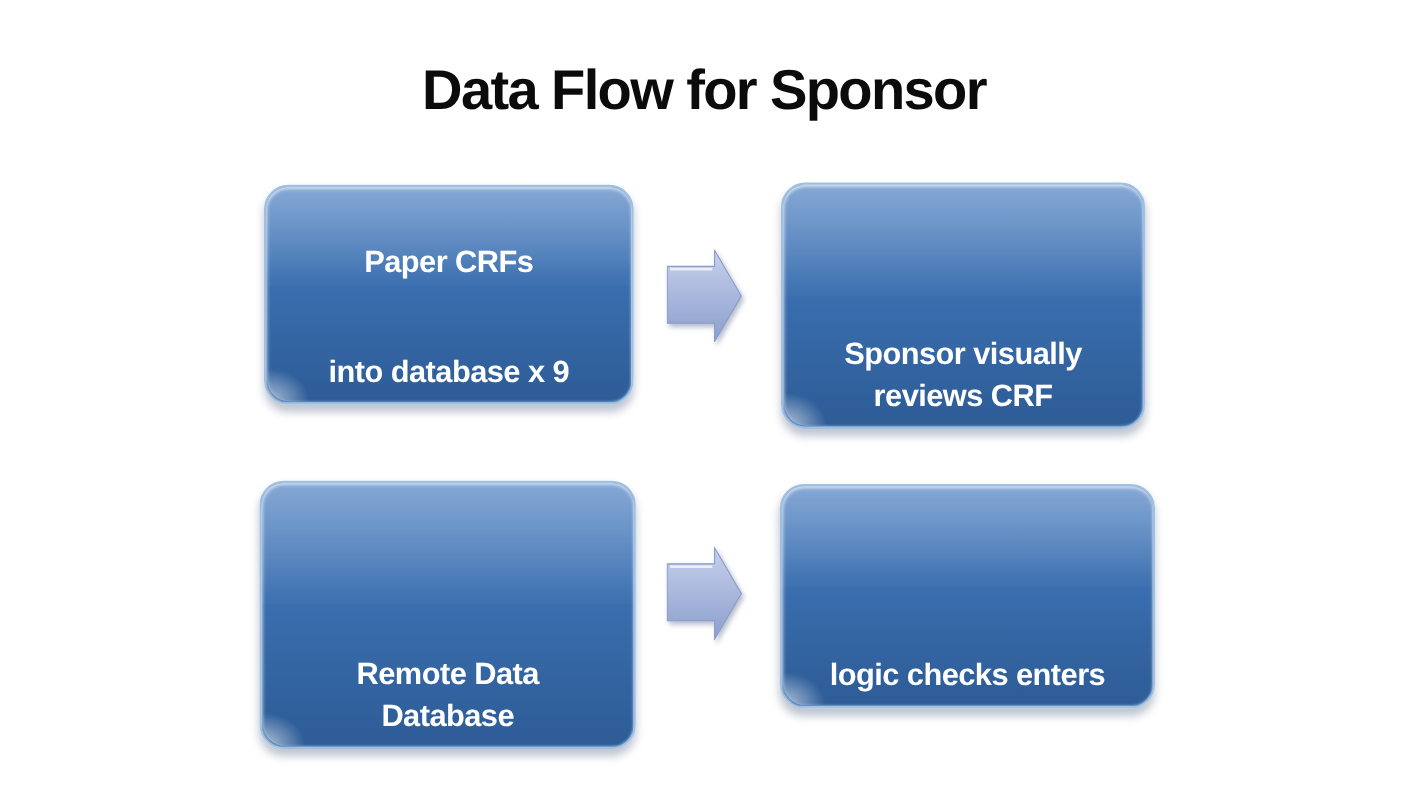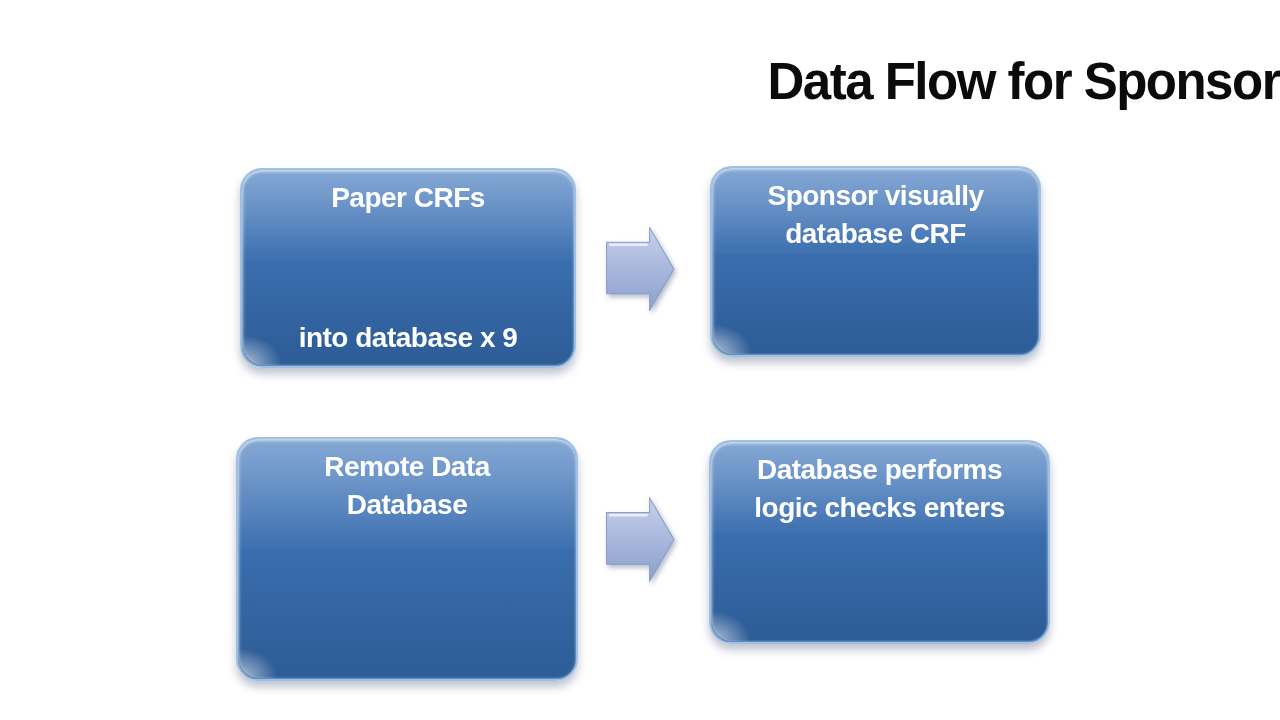--- a/index.html
+++ b/index.html
@@ -14,21 +14,21 @@
     height: 720px;
     background: var(--background, #ffffff);
     overflow: hidden;
   }
   .title {
     position: absolute;
     top: 52px;
     left: 0;
     width: 100%;
     margin: 0;
-    text-align: right;
+    text-align: center;
     font-size: 51px;
     font-weight: 700;
     letter-spacing: -1.5px;
     color: var(--title-color, #0b0b0b);
   }
   .flow-box {
     position: absolute;
     box-sizing: border-box;
     border-radius: 22px;
     border: 2px solid var(--box-border, #9fc0e2);
@@ -36,21 +36,21 @@
       var(--box-fill-top, #6390c9) 0%,
       var(--box-fill-mid, #3b6fb0) 42%,
       var(--box-fill-bottom, #2d5c96) 100%);
     box-shadow:
       0 6px 8px rgba(110, 125, 150, 0.45),
       inset 0 2px 3px rgba(255, 255, 255, 0.55),
       inset 2px 0 3px rgba(255, 255, 255, 0.25),
       inset 0 -1px 2px rgba(160, 205, 245, 0.45);
     display: flex;
     flex-direction: column;
-    justify-content: space-between;
+    justify-content: flex-end;
     align-items: center;
     text-align: center;
     color: var(--box-text-color, #ffffff);
     font-size: 28px;
     font-weight: 700;
     line-height: 1.35;
     letter-spacing: -0.5px;
     gap: 44px;
   }
   
@@ -70,21 +70,21 @@
     left: 1px; bottom: 1px;
     width: 44px; height: 34px;
     border-bottom-left-radius: 20px;
     background: radial-gradient(ellipse at 0% 100%, rgba(255,255,255,0.85), rgba(255,255,255,0) 62%);
     opacity: 0.75;
     pointer-events: none;
   }
   .flow-box p { margin: 9px 0; position: relative; z-index: 1; }
   .flow-box .line { display: block; white-space: nowrap; }
   .box-1 { left: 240px; top: 168px; width: 336px; height: 200px; }
-  .box-2 { left: 710px; top: 166px; width: 331px; height: 191px; }
+  .box-2 { left: 710px; top: 166px; width: 331px; height: 224px; }
   .box-3 { left: 236px; top: 437px; width: 342px; height: 244px; }
   .box-4 { left: 709px; top: 440px; width: 341px; height: 204px; }
   .arrow {
     position: absolute;
     filter: drop-shadow(2px 3px 2.5px rgba(120, 135, 160, 0.55));
   }
   .arrow-1 { left: 606px; top: 227px; width: 69px; height: 84px; }
   .arrow-2 { left: 606px; top: 497px; width: 69px; height: 85px; }
 </style>
 </head>
@@ -111,21 +111,21 @@
         <stop offset="1" style="stop-color: var(--arrow-fill-bottom, #8ba0cd)"></stop>
       </linearGradient>
     </defs>
     <polygon points="0.5,15 43,15 43,0.5 67,41.5 43,82.5 43,66 0.5,66" fill="url(#arrow-grad-a)" stroke="var(--arrow-outline, #8b9dc9)" stroke-width="1"></polygon>
     <line x1="3" y1="17.5" x2="41" y2="17.5" stroke="rgba(255,255,255,0.7)" stroke-width="2.5"></line>
   </svg>
 
   <div class="flow-box box-2">
     <p>
       <span class="line">Sponsor visually</span>
-      <span class="line">database CRF</span>
+      <span class="line">reviews CRF</span>
     </p>
   </div>
 
   <div class="flow-box box-3">
     <p>
       <span class="line">Remote Data</span>
       <span class="line">Database</span>
     </p>
   </div>
 
@@ -136,18 +136,17 @@
         <stop offset="0.5" style="stop-color: var(--arrow-fill-mid, #a9b7dc)"></stop>
         <stop offset="1" style="stop-color: var(--arrow-fill-bottom, #8ba0cd)"></stop>
       </linearGradient>
     </defs>
     <polygon points="0.5,15 43,15 43,0.5 67,41.5 43,82.5 43,66 0.5,66" fill="url(#arrow-grad-b)" stroke="var(--arrow-outline, #8b9dc9)" stroke-width="1"></polygon>
     <line x1="3" y1="17.5" x2="41" y2="17.5" stroke="rgba(255,255,255,0.7)" stroke-width="2.5"></line>
   </svg>
 
   <div class="flow-box box-4">
     <p>
-      <span class="line">Database performs</span>
       <span class="line">logic checks enters</span>
     </p>
   </div>
 
 </div>
 
 </body></html>

